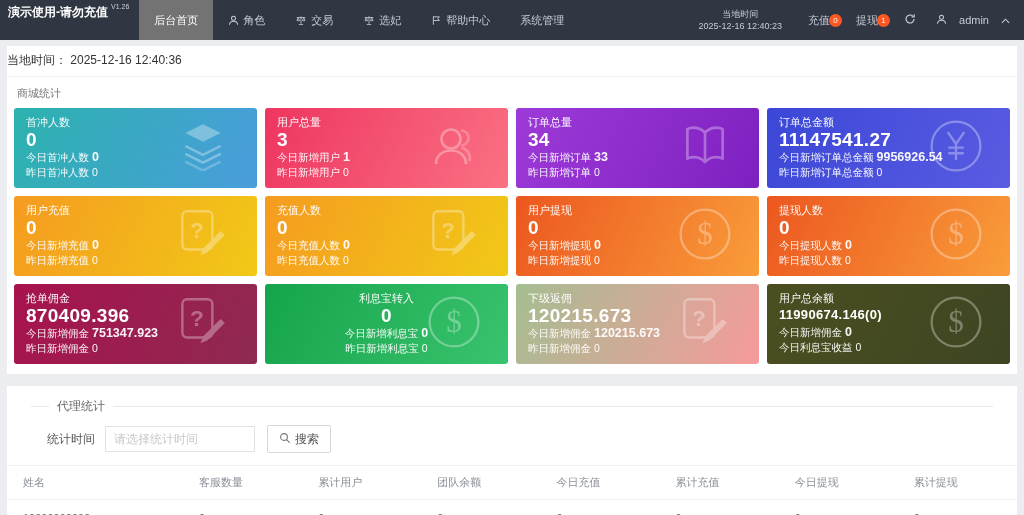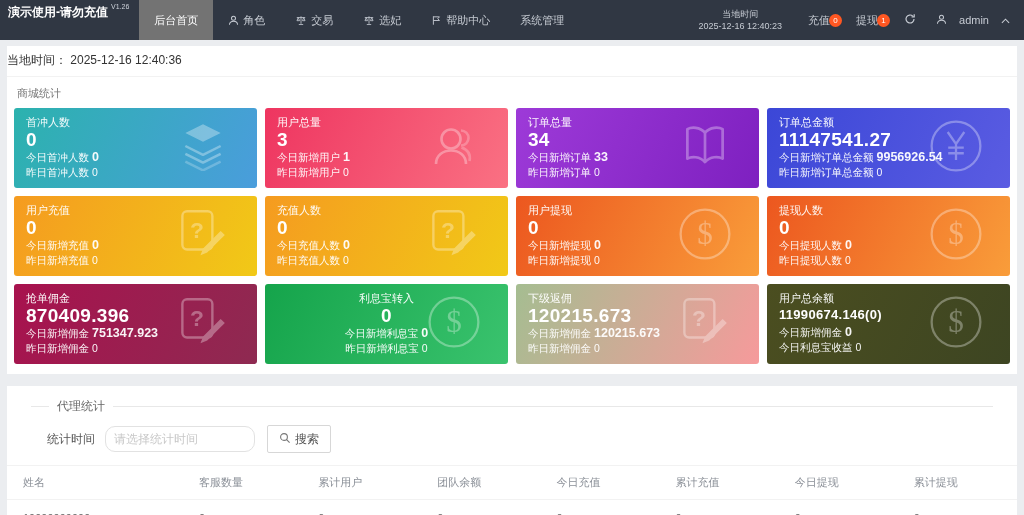--- a/index.html
+++ b/index.html
@@ -35,21 +35,21 @@
   .card .c-sub b { font-size:12.5px; margin-left:3px; }
   .card .c-sub.dim b { font-size:10.5px; font-weight:normal; }
   .card .card-icon { position:absolute; right:26px; top:50%; transform:translateY(-50%); opacity:.32; }
 
   
   .panel2 { background:#fff; margin:12px 7px 0; padding:10px 0 14px; }
   fieldset { border:none; border-top:1px solid #e8e8e8; margin:2px 24px 0; }
   legend { font-size:12px; color:#666; padding:0 8px; margin-left:18px; }
   .form-row { display:flex; align-items:center; margin:10px 24px 12px 40px; }
   .form-row label { font-size:12px; color:#555; margin-right:10px; }
-  .form-row input { width:150px; height:26px; border:1px solid #e2e2e2; border-radius:10px; padding:0 8px; font-size:12px; color:#333; outline:none; }
+  .form-row input { width:150px; height:26px; border:1px solid #e2e2e2; border-radius:0; padding:0 8px; font-size:12px; color:#333; outline:none; }
   .form-row input::placeholder { color:#c8c8c8; }
   .search-btn { margin-left:12px; height:28px; padding:0 11px; background:#fff; border:1px solid #d7d7d7; border-radius:2px;
                 font-size:12px; color:#555; display:flex; align-items:center; gap:4px; cursor:pointer; }
 
   table { width:100%; border-collapse:collapse; font-size:11px; table-layout:fixed; }
   thead th { text-align:left; font-weight:normal; color:#8a8f97; padding:9px 8px 9px 16px; border-top:1px solid #f2f2f2; border-bottom:1px solid #f2f2f2; }
   tbody td { color:#666; padding:12px 8px 12px 16px; border-bottom:1px solid #f2f2f2; }
   th.col-0 { width:176px; }
 </style>
 </head>

